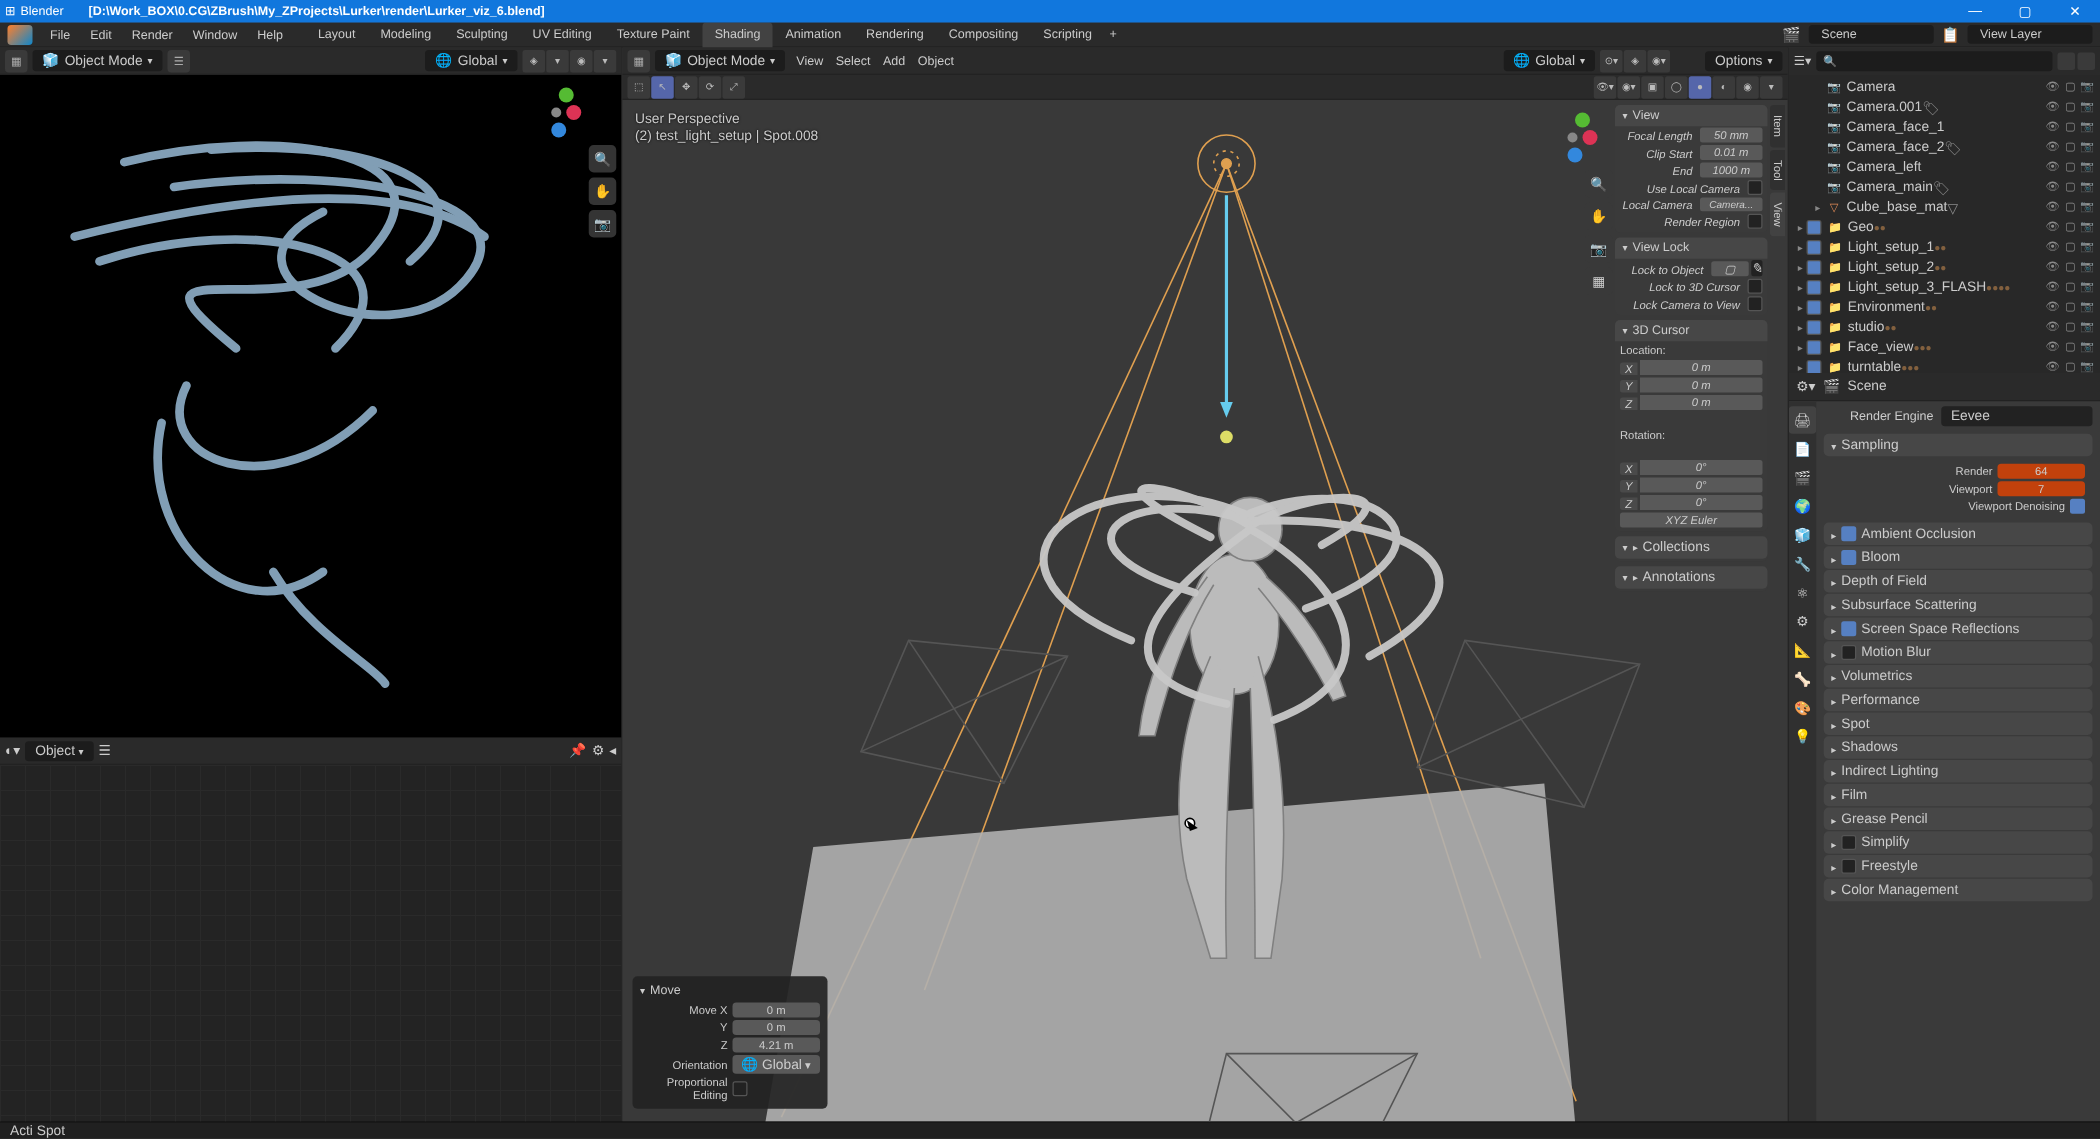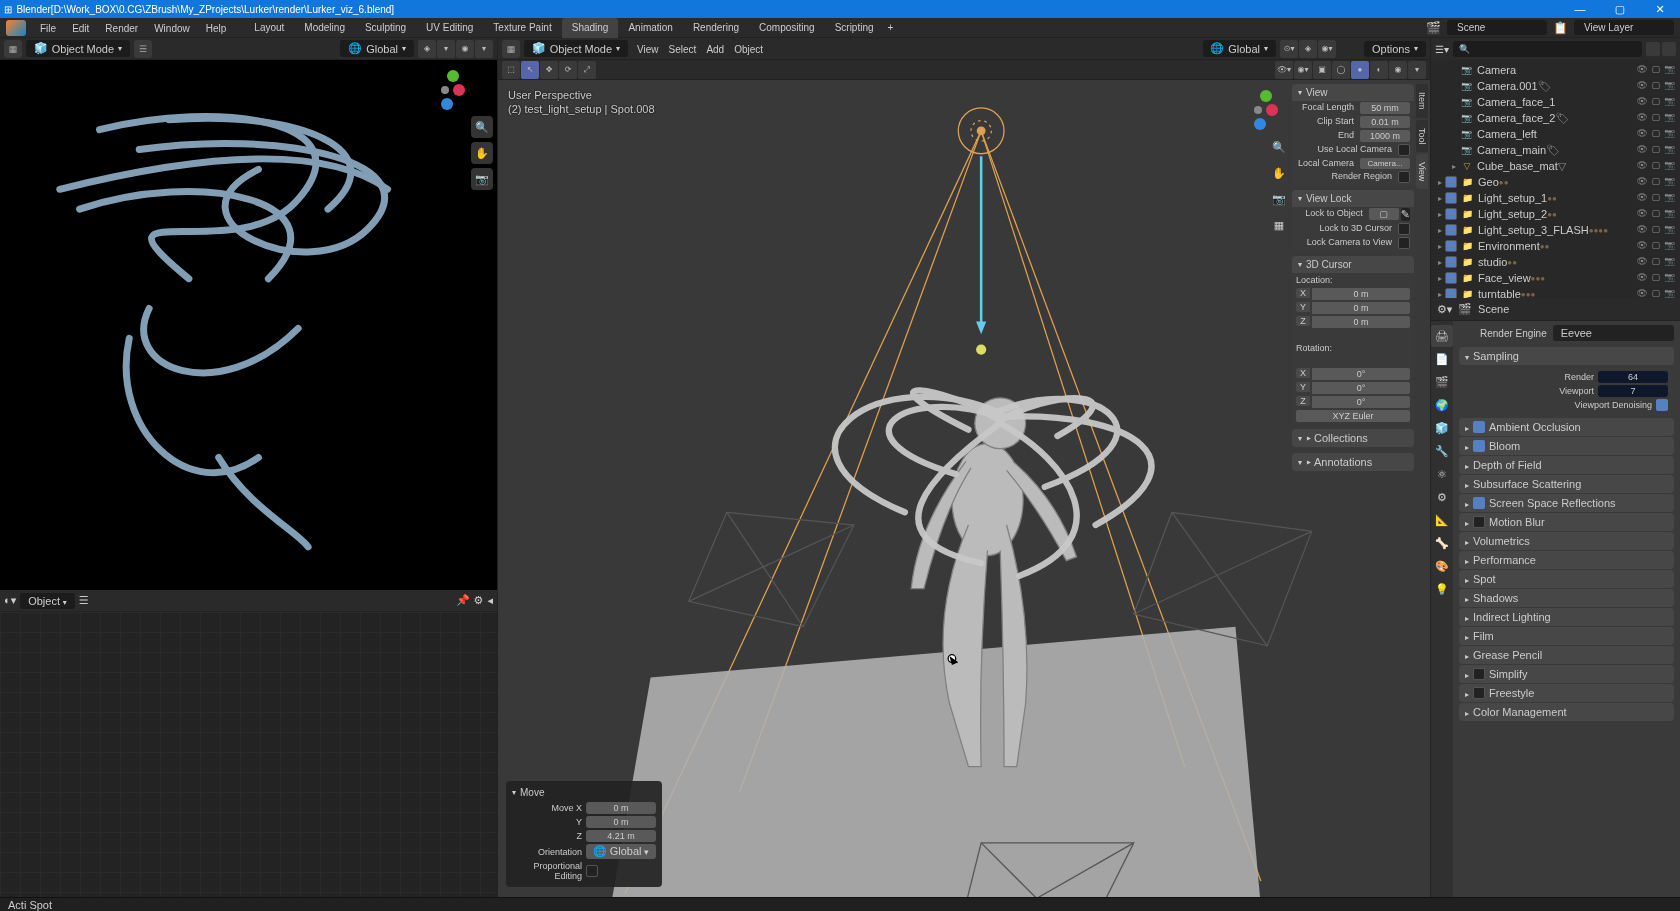--- a/index.html
+++ b/index.html
@@ -50,21 +50,21 @@
 .side-icons .iconbtn { width: 22px; height: 22px; background: rgba(58,58,58,.9); border-radius: 4px; display:flex;align-items:center;justify-content:center;font-size:11px; cursor:pointer; }
 
 
 .curves-svg { position:absolute; inset:20px; }
 
 
 .n-panel { position: absolute; top: 4px; right: 16px; bottom: 4px; width: 122px; }
 .n-panel .section { background: #3a3a3a; border-radius: 4px; margin-bottom: 4px; padding-bottom: 2px; }
 .n-panel .section-head { background: #474747; padding: 3px 6px; font-size: 10px; border-radius: 4px 4px 0 0; display:flex; align-items:center; }
 .n-panel .section-head::before { content:"▾"; font-size:8px; margin-right:4px; color:#ccc; }
-.n-panel .row { display: flex; align-items: flex-start; padding: 1px 4px; gap: 2px; }
+.n-panel .row { display: flex; align-items: flex-end; padding: 1px 4px; gap: 2px; font-style: italic; }
 .n-panel .row .lbl { flex: 1; font-size: 9px; text-align: right; padding-right: 4px; }
 .n-panel .row .val { background: #595959; border-radius: 2px; padding: 1px 4px; font-size: 9px; width: 50px; text-align: center; }
 .n-panel .row .chk { width: 12px; height: 12px; background: #222; border-radius: 2px; border: 1px solid #555; }
 .n-panel .xyz .ax { width:14px; font-size:9px; text-align:center; background:#4a4a4a; border-radius:2px 0 0 2px; }
 .n-panel .xyz .val { flex:1; border-radius: 0 2px 2px 0; }
 .vert-tabs { position:absolute; top:4px; right:0; width:14px; }
 .vert-tabs .vt { writing-mode: vertical-rl; text-orientation: mixed; background:#303030; padding:8px 1px; font-size:9px; margin-bottom:2px; border-radius:3px 0 0 3px; cursor:pointer; }
 .vert-tabs .vt.active { background:#424242; }
 
 
@@ -111,21 +111,21 @@
 .props .engine-row { display:flex; align-items:center; gap:6px; margin-bottom:6px; }
 .props .engine-row .lbl { flex:1; text-align:right; font-size:10px; }
 .props .engine-row .sel { flex:1.2; background:#222; border-radius:3px; padding:2px 8px; font-size:10px; }
 .props .psection { margin-bottom:1px; }
 .props .psection .phead { background:#474747; padding:3px 6px; font-size:10px; border-radius:4px; display:flex; align-items:flex-end; }
 .props .psection .phead::before { content:"▸"; font-size:8px; margin-right:4px; color:#ccc; }
 .props .psection.open .phead::before { content:"▾"; }
 .props .psection .pbody { padding:4px 6px; }
 .props .psection .pbody .prow { display:flex; gap:4px; align-items:center; margin:2px 0; }
 .props .psection .pbody .prow .lbl { flex:1; text-align:right; font-size:9px; }
-.props .psection .pbody .prow .val { width:70px; background:#0f172a; border-radius:3px; text-align:center; font-size:9px; padding:1px; }
+.props .psection .pbody .prow .val { width:70px; background:#c2410c; border-radius:3px; text-align:center; font-size:9px; padding:1px; }
 .props .psection .phead .chk { width:12px;height:12px; margin-right:4px; border-radius:2px;}
 .props .psection .phead .chk.on { background:#5680C2; }
 .props .psection .phead .chk.off { background:#222; border:1px solid #555; }
 
 
 .statusbar { height:14px; background:#202020; border-top:1px solid #111; font-size:9px; display:flex; align-items:center; padding:0 8px; }
 
 
 .iconstrip { display:flex; gap:1px; }
 .iconstrip .isbtn { width:18px;height:18px;background:#3a3a3a;display:flex;align-items:center;justify-content:center;font-size:8px;color:#bbb;border-radius:2px; cursor:pointer; }
@@ -133,21 +133,21 @@
 
 
 .light-cone { position:absolute; inset:0; pointer-events:none; }
 </style>
 </head>
 <body>
 
 <div class="titlebar">
   <span style="margin-right:4px;">⊞</span>
   <span>Blender</span>
-  <span style="margin-left:0;">[D:\Work_BOX\0.CG\ZBrush\My_ZProjects\Lurker\render\Lurker_viz_6.blend]</span>
+  <span style="margin-left:20px;font-weight:bold;">[D:\Work_BOX\0.CG\ZBrush\My_ZProjects\Lurker\render\Lurker_viz_6.blend]</span>
   <div class="sys">
     <div>—</div>
     <div>▢</div>
     <div>✕</div>
   </div>
 </div>
 
 <div class="menu">
   <div class="logo"></div>
   <div id="menu-items"><span class="item">File</span><span class="item">Edit</span><span class="item">Render</span><span class="item">Window</span><span class="item">Help</span></div>

